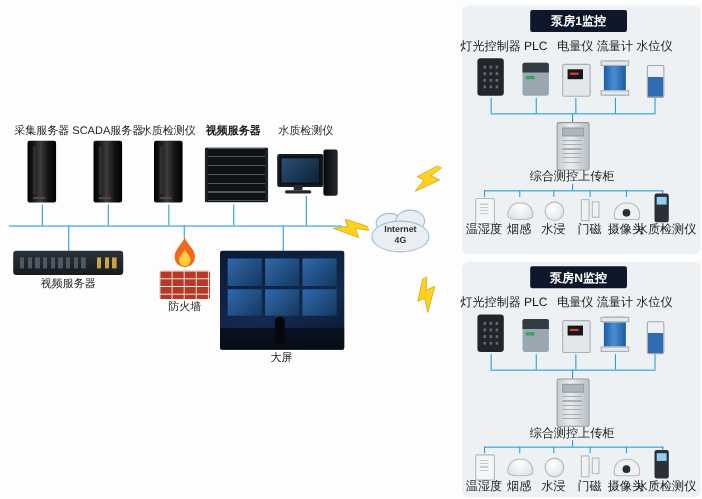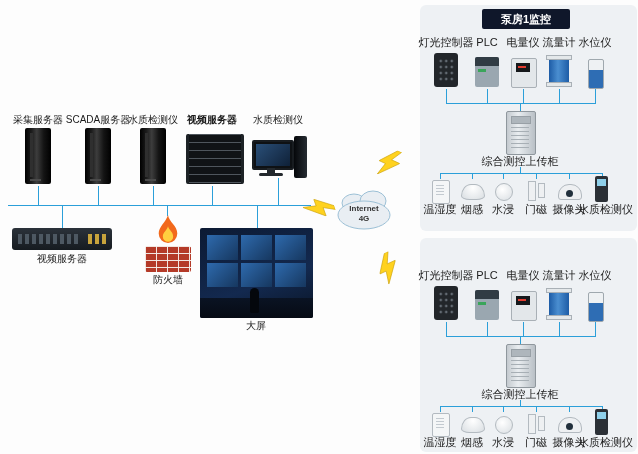--- a/index.html
+++ b/index.html
@@ -224,20 +224,21 @@
 
     <div class="lb lb-s" style="left:-4px;top:198px;width:48px;">温湿度</div>
     <div class="lb lb-s" style="left:28px;top:198px;width:48px;">烟感</div>
     <div class="lb lb-s" style="left:59px;top:198px;width:48px;">水浸</div>
     <div class="lb lb-s" style="left:92px;top:198px;width:48px;">门磁</div>
     <div class="lb lb-s" style="left:125px;top:198px;width:48px;">摄像头</div>
     <div class="lb lb-s" style="left:158px;top:198px;width:48px;">水质检测仪</div>
   </div>
 
   <div class="panel p2">
+    <div class="blue-box" style="left:62px;top:4px;width:88px;height:20px;font-size:11px;">泵房N监控</div>
 
     <div class="lb lb-s" style="left:-6px;top:31px;width:64px;">灯光控制器</div>
     <div class="lb lb-s" style="left:35px;top:31px;width:64px;">PLC</div>
     <div class="lb lb-s" style="left:71px;top:31px;width:64px;">电量仪</div>
     <div class="lb lb-s" style="left:107px;top:31px;width:64px;">流量计</div>
     <div class="lb lb-s" style="left:143px;top:31px;width:64px;">水位仪</div>
 
     <div class="dev-light" style="left:14px;top:48px;"></div>
     <div class="dev-plc" style="left:55px;top:52px;"></div>
     <div class="dev-emeter" style="left:91px;top:53px;"></div>

